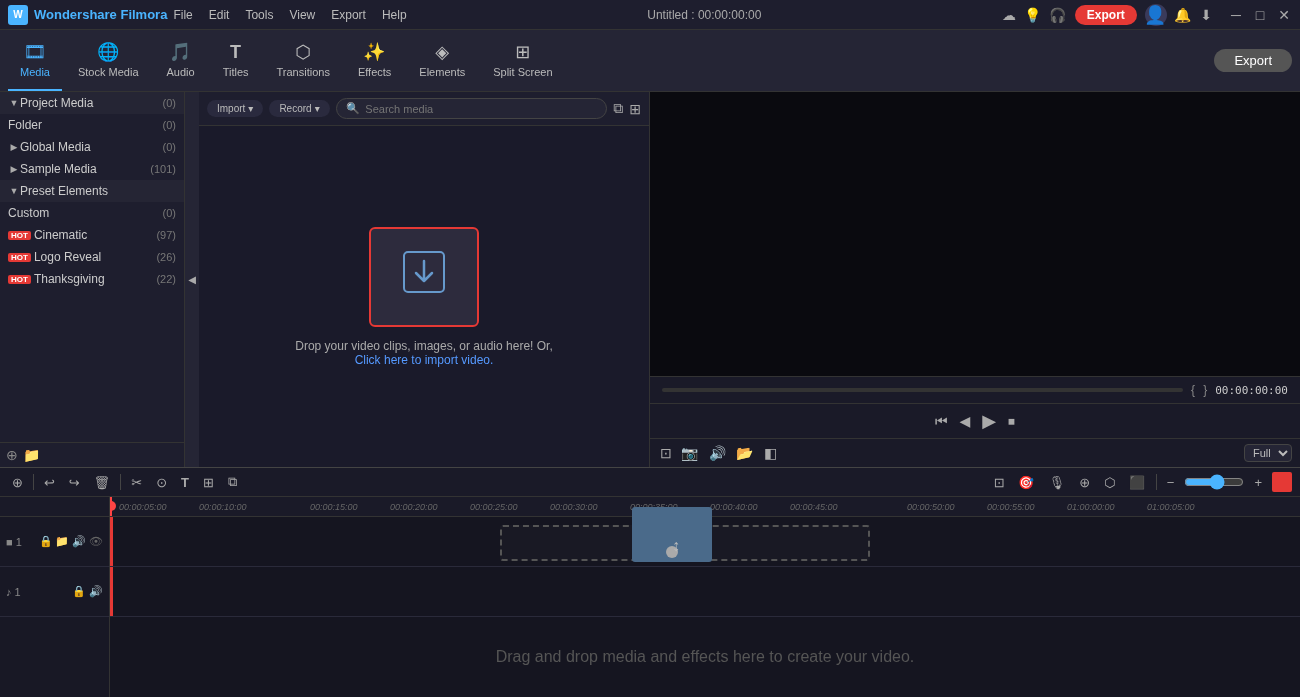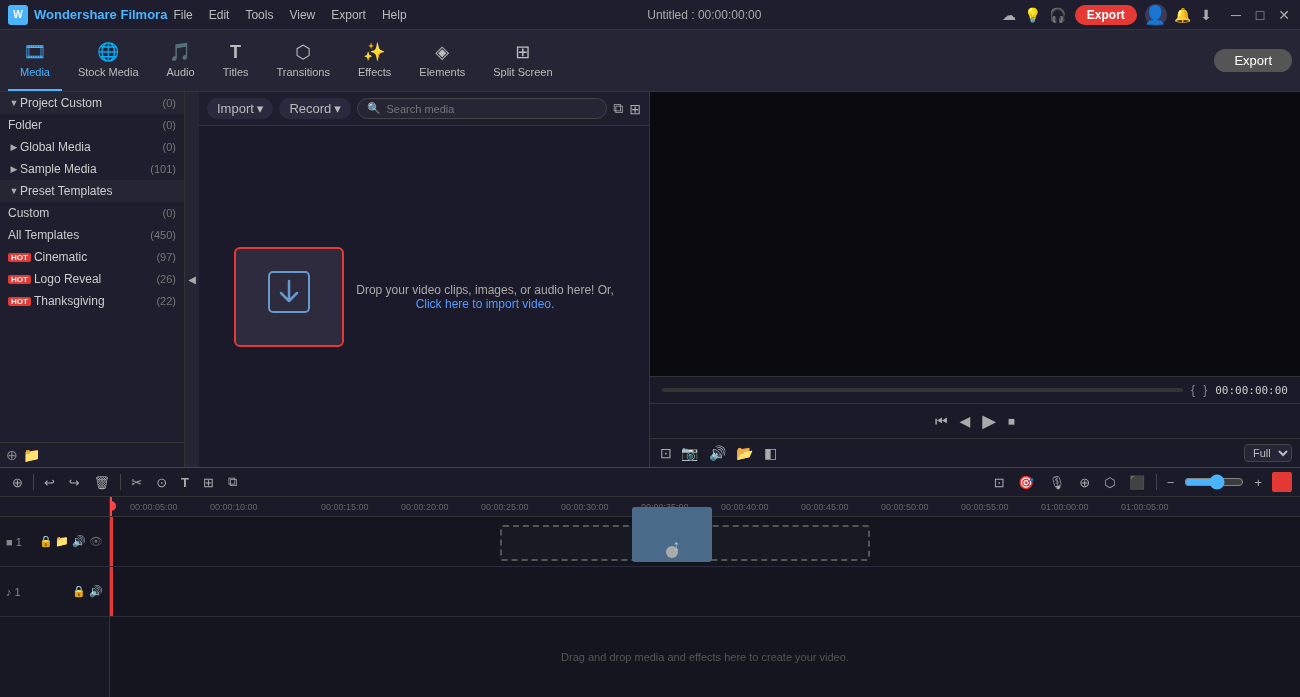--- a/index.html
+++ b/index.html
@@ -39,24 +39,24 @@
     .tree-item.section { background: rgba(255,255,255,0.03); }
     .tree-item.sub { }
     .hot-badge { background: #e53935; color: white; font-size: 8px; padding: 0 3px; border-radius: 2px; font-weight: bold; margin-right: 3px; }
 
     .panel-bottom { display: flex; align-items: center; padding: 4px 6px; border-top: 1px solid #333; gap: 6px; margin-top: auto; }
     .panel-bottom-icon { color: #888; cursor: pointer; font-size: 14px; }
 
     
     .media-area { flex: 1; background: #1a1a2a; display: flex; flex-direction: column; border-right: 1px solid #333; max-width: 465px; }
     .media-toolbar { display: flex; align-items: center; gap: 6px; padding: 6px 8px; background: #1e1e2e; border-bottom: 1px solid #333; }
-    .media-toolbar-btn { background: #2a2a3e; border: none; color: #bbb; border-radius: 12px; padding: 3px 10px; font-size: 13px; cursor: pointer; display: flex; align-items: center; gap: 3px; }
+    .media-toolbar-btn { background: #2a2a3e; border: none; color: #bbb; border-radius: 12px; padding: 3px 10px; font-size: 10px; cursor: pointer; display: flex; align-items: center; gap: 3px; }
     .search-box { flex: 1; background: #252535; border: 1px solid #444; border-radius: 12px; padding: 3px 10px; color: #bbb; font-size: 11px; display: flex; align-items: center; gap: 5px; }
     .search-box input { background: transparent; border: none; outline: none; color: #bbb; width: 100%; font-size: 11px; }
-    .media-content { flex: 1; display: flex; flex-direction: row; align-items: center; justify-content: center; gap: 12px; }
+    .media-content { flex: 1; display: flex; flex-direction: column; align-items: center; justify-content: center; gap: 12px; }
     .drop-zone { width: 110px; height: 100px; border: 2px solid #e53935; border-radius: 6px; background: rgba(74,70,90,0.4); display: flex; align-items: center; justify-content: center; }
     .drop-icon { font-size: 36px; color: #6699cc; }
     .drop-text { text-align: center; color: #aaa; font-size: 12px; }
     .drop-text a { color: #5599ff; text-decoration: none; }
 
     
     .preview-panel { width: 650px; background: #111118; display: flex; flex-direction: column; }
     .preview-screen { flex: 1; background: #0a0a0f; display: flex; align-items: center; justify-content: center; }
     .preview-controls { background: #1a1a28; padding: 6px 12px; display: flex; align-items: center; gap: 8px; border-top: 1px solid #333; }
     .timeline-bar { flex: 1; height: 4px; background: #333; border-radius: 2px; position: relative; }
@@ -77,21 +77,21 @@
 
     .timeline-content { display: flex; flex: 1; overflow: hidden; }
     .timeline-labels { width: 110px; background: #181825; border-right: 1px solid #333; display: flex; flex-direction: column; }
     .tl-label-row { display: flex; align-items: center; height: 50px; padding: 0 6px; border-bottom: 1px solid #2a2a3a; gap: 4px; }
     .tl-label-icons { display: flex; gap: 3px; margin-left: auto; }
     .tl-label-icon { color: #666; font-size: 11px; cursor: pointer; }
 
     .timeline-tracks { flex: 1; overflow-x: auto; display: flex; flex-direction: column; position: relative; }
     .timeline-ruler { height: 20px; background: #1a1a28; border-bottom: 1px solid #333; display: flex; align-items: center; font-size: 9px; color: #666; overflow: hidden; position: relative; flex-shrink: 0; }
     .ruler-ticks { display: flex; width: 100%; }
-    .ruler-tick { flex: 0 0 auto; padding: 0 20px; white-space: nowrap; }
+    .ruler-tick { flex: 0 0 auto; padding: 0 9px; white-space: nowrap; font-style: italic; }
     .track-row { height: 50px; border-bottom: 1px solid #2a2a3a; background: #151520; position: relative; display: flex; align-items: center; }
     .track-row:nth-child(even) { background: #181828; }
 
     
     .collapse-btn { background: #252535; border: none; color: #aaa; cursor: pointer; width: 14px; display: flex; align-items: center; justify-content: center; font-size: 10px; align-self: stretch; }
   </style>
 </head>
 <body>
 
 <div class="top-bar">
@@ -162,48 +162,44 @@
   <div class="toolbar-spacer"></div>
   <button class="export-btn">Export</button>
 </div>
 
 <div class="main">
 
   <div class="left-panel">
 
     <div class="tree-item section">
       <span class="arrow">▼</span>
-      <span class="label">Project Custom</span>
+      <span class="label">Project Media</span>
       <span class="count">(0)</span>
     </div>
     <div class="tree-item sub">
       <span class="label">Folder</span>
       <span class="count">(0)</span>
     </div>
     <div class="tree-item">
       <span class="arrow">▶</span>
       <span class="label">Global Media</span>
       <span class="count">(0)</span>
     </div>
     <div class="tree-item">
       <span class="arrow">▶</span>
       <span class="label">Sample Media</span>
       <span class="count">(101)</span>
     </div>
     <div class="tree-item section">
       <span class="arrow">▼</span>
-      <span class="label">Preset Templates</span>
+      <span class="label">Preset Elements</span>
     </div>
     <div class="tree-item sub">
       <span class="label">Custom</span>
       <span class="count">(0)</span>
-    </div>
-    <div class="tree-item sub">
-      <span class="label">All Templates</span>
-      <span class="count">(450)</span>
     </div>
     <div class="tree-item sub">
       <span class="hot-badge">HOT</span>
       <span class="label">Cinematic</span>
       <span class="count">(97)</span>
     </div>
     <div class="tree-item sub">
       <span class="hot-badge">HOT</span>
       <span class="label">Logo Reveal</span>
       <span class="count">(26)</span>
@@ -352,21 +348,21 @@
         <div class="ruler-ticks">
           <div class="ruler-tick" style="width:80px;">00:00:05:00</div>
           <div class="ruler-tick" style="width:80px;">00:00:10:00</div>
           <div class="ruler-tick" style="width:80px;margin-left:31px;">00:00:15:00</div>
           <div class="ruler-tick" style="width:80px;">00:00:20:00</div>
           <div class="ruler-tick" style="width:80px;">00:00:25:00</div>
           <div class="ruler-tick" style="width:80px;">00:00:30:00</div>
           <div class="ruler-tick" style="width:80px;">00:00:35:00</div>
           <div class="ruler-tick" style="width:80px;">00:00:40:00</div>
           <div class="ruler-tick" style="width:80px;">00:00:45:00</div>
-          <div class="ruler-tick" style="width:80px;">00:00:50:00</div>
+          <div class="ruler-tick" style="width:80px;margin-left:37px;">00:00:50:00</div>
           <div class="ruler-tick" style="width:80px;">00:00:55:00</div>
           <div class="ruler-tick" style="width:80px;">01:00:00:00</div>
           <div class="ruler-tick" style="width:80px;">01:00:05:00</div>
         </div>
       </div>
 
       <div class="track-row" style="background:#151520;position:relative;">
 
         <div style="position:absolute;left:0;top:0;width:3px;height:100%;background:#e53935;"></div>
 
@@ -377,18 +373,18 @@
           </div>
 
           <span style="position:absolute;top:10px;left:170px;color:#bbb;font-size:16px;">↕</span>
         </div>
       </div>
 
       <div class="track-row" style="background:#151520;">
         <div style="position:absolute;left:0;top:0;width:3px;height:100%;background:#e53935;"></div>
       </div>
 
-      <div style="flex:1;display:flex;align-items:center;justify-content:center;color:#555;font-size:11px;padding:8px;">
+      <div style="flex:1;display:flex;align-items:center;justify-content:center;color:#555;font-size:16px;padding:8px;">
         <span>Drag and drop media and effects here to create your video.</span>
       </div>
     </div>
   </div>
 </div>
 
 </body></html>

